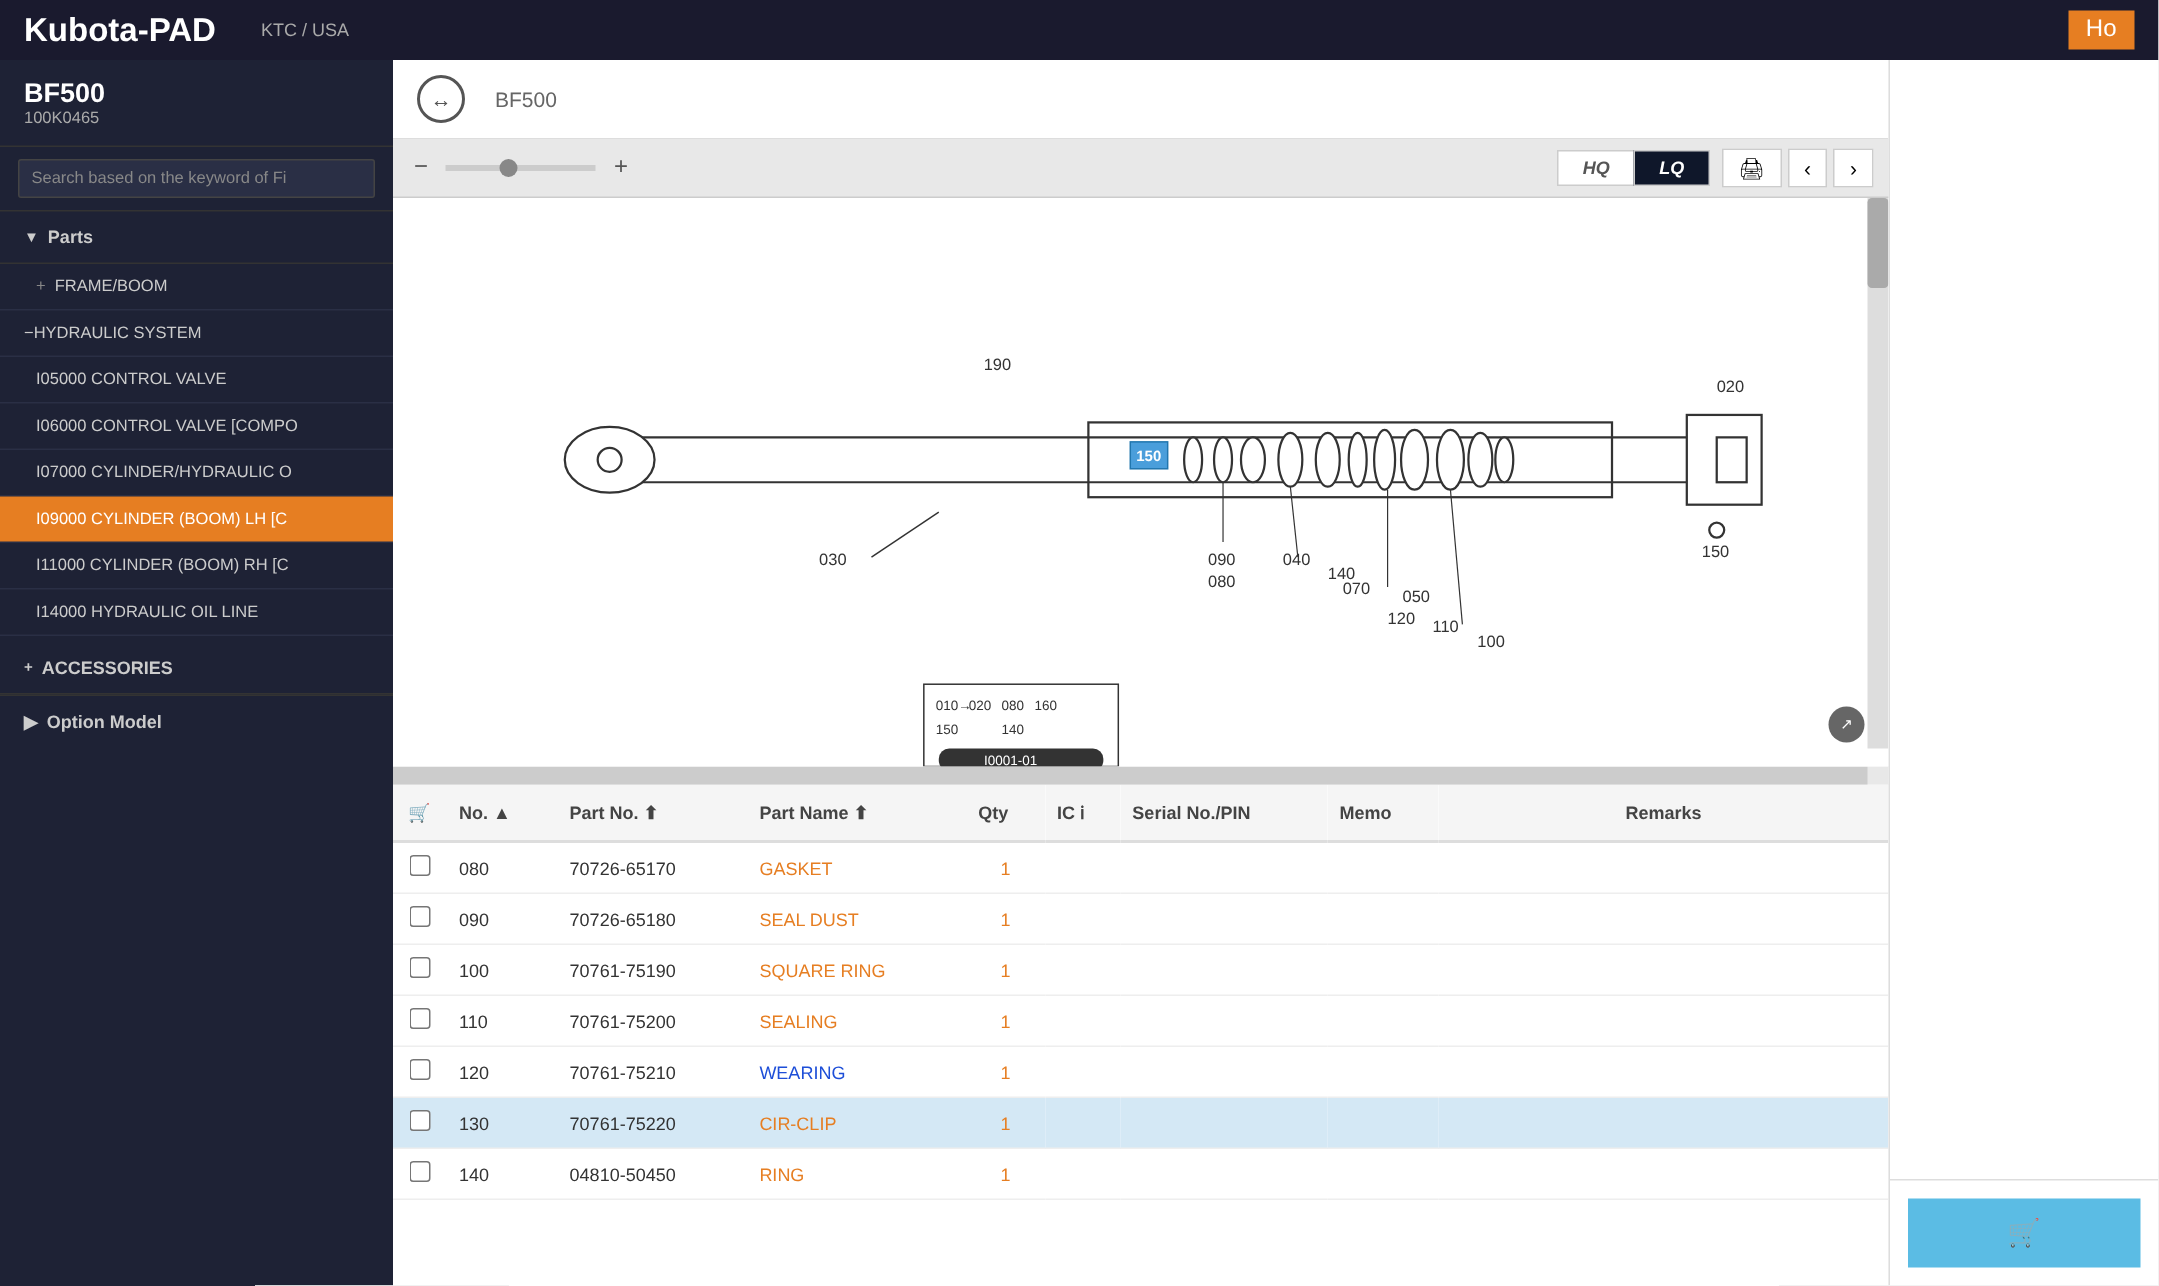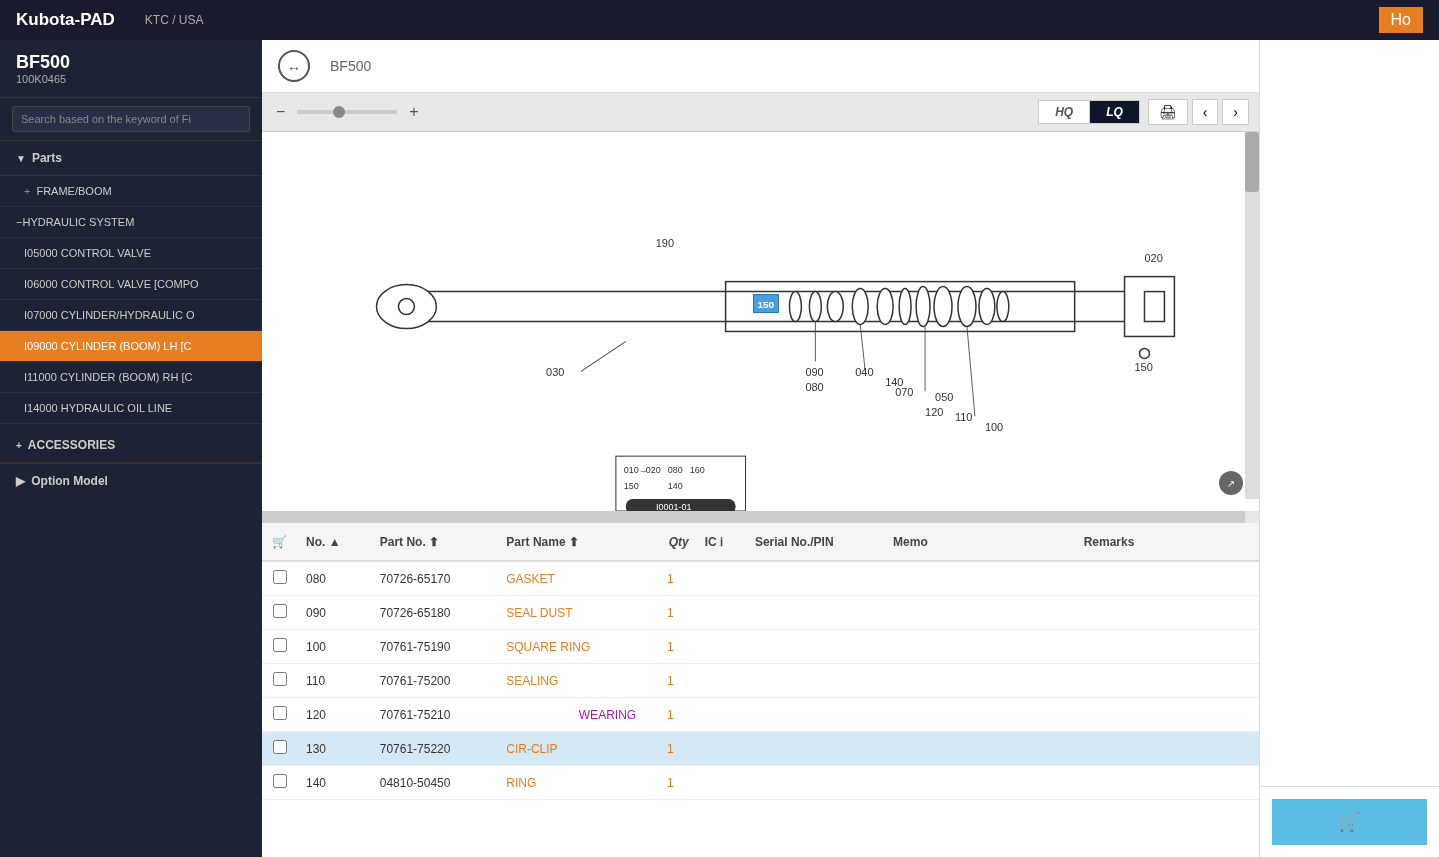--- a/index.html
+++ b/index.html
@@ -9,21 +9,21 @@
     .top-header {
       background: #1a1a2e;
       color: white;
       display: flex;
       align-items: center;
       padding: 0 16px;
       height: 40px;
       flex-shrink: 0;
     }
     .top-header .logo {
-      font-size: 17px;
+      font-size: 22px;
       font-weight: bold;
       color: white;
       margin-right: 30px;
     }
     .top-header .breadcrumb {
       color: #aaa;
       font-size: 12px;
     }
     .top-header .home-btn {
       margin-left: auto;
@@ -263,21 +263,21 @@
       z-index: 10;
     }
     thead th {
       padding: 10px 8px;
       text-align: left;
       border-bottom: 2px solid #ddd;
       color: #444;
       font-weight: bold;
       white-space: nowrap;
     }
-    thead th.center { text-align: right; font-style: italic; }
+    thead th.center { text-align: left; }
     tbody tr {
       border-bottom: 1px solid #eee;
     }
     tbody tr.selected { background: #d4e8f5; }
     tbody td {
       padding: 8px 8px;
       color: #333;
     }
     tbody td.qty { color: #e67e22; text-align: center; }
     .checkbox-cell { width: 30px; text-align: center; }
@@ -610,21 +610,21 @@
             <td></td>
             <td></td>
             <td></td>
           </tr>
           <tr>
             <td class="checkbox-cell">
               <input type="checkbox" class="row-checkbox" style="">
             </td>
             <td>120</td>
             <td>70761-75210</td>
-            <td style="color:#a21caf;text-align:right;">WEARING</td>
+            <td style="color:#1d4ed8;">WEARING</td>
             <td class="qty">1</td>
             <td></td>
             <td></td>
             <td></td>
             <td></td>
           </tr>
           <tr class="selected">
             <td class="checkbox-cell">
               <input type="checkbox" class="row-checkbox" style="">
             </td>

